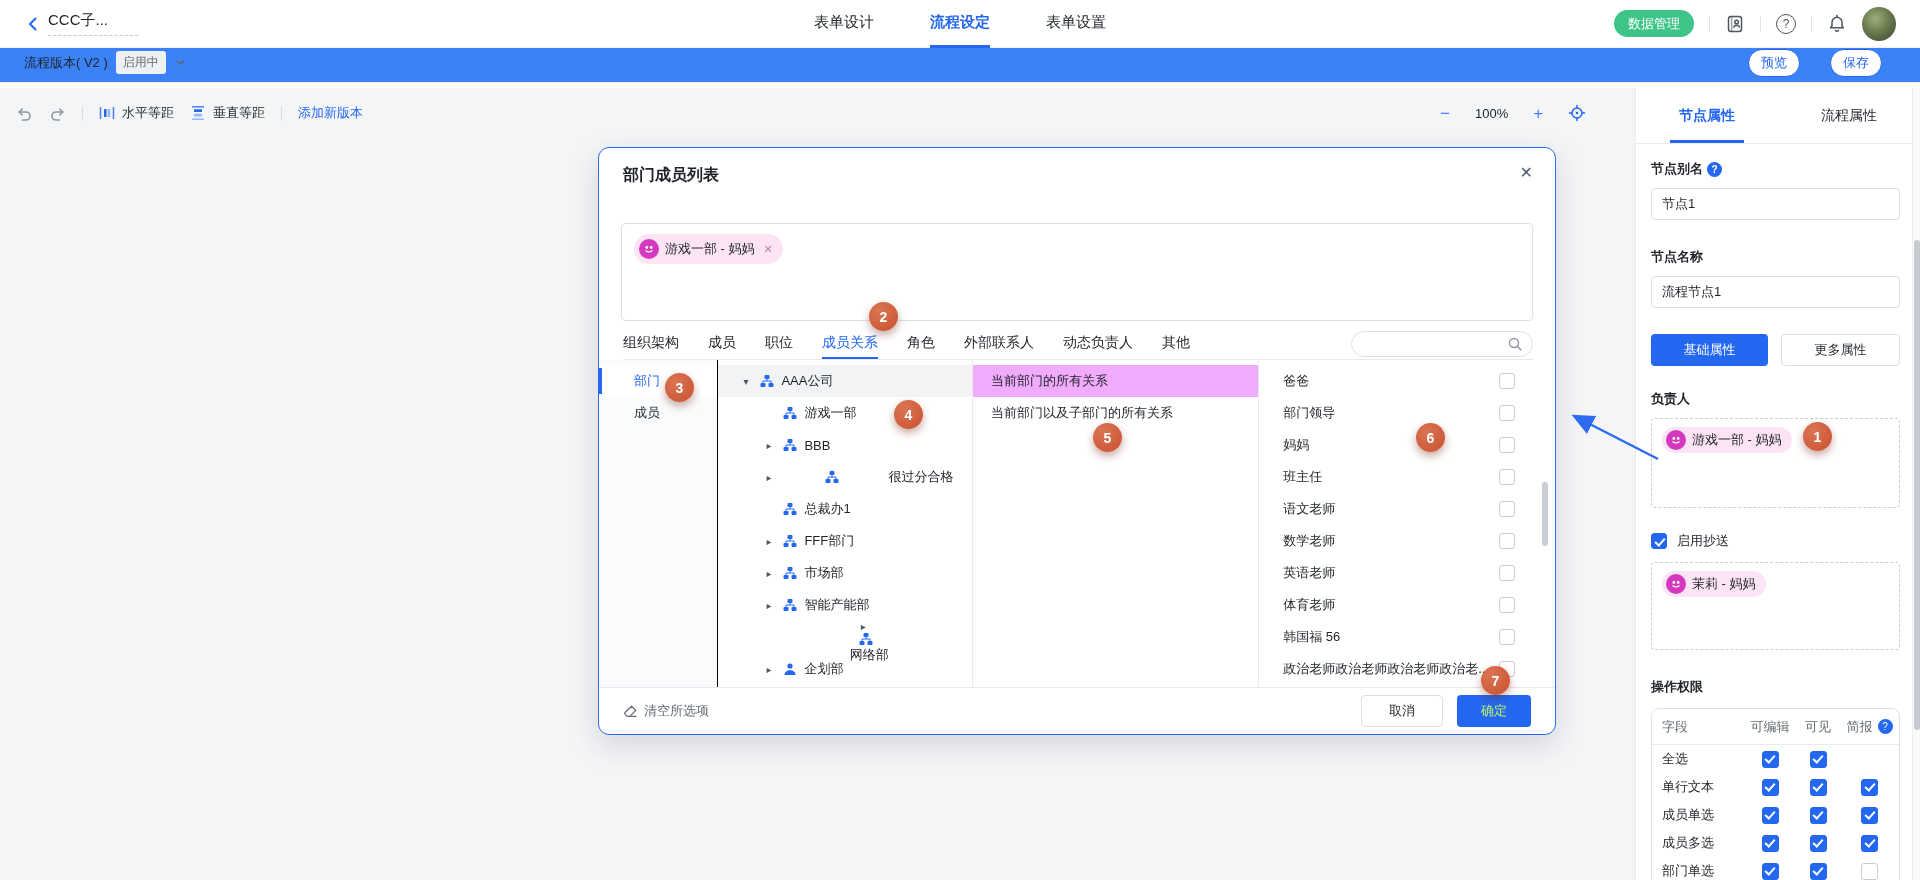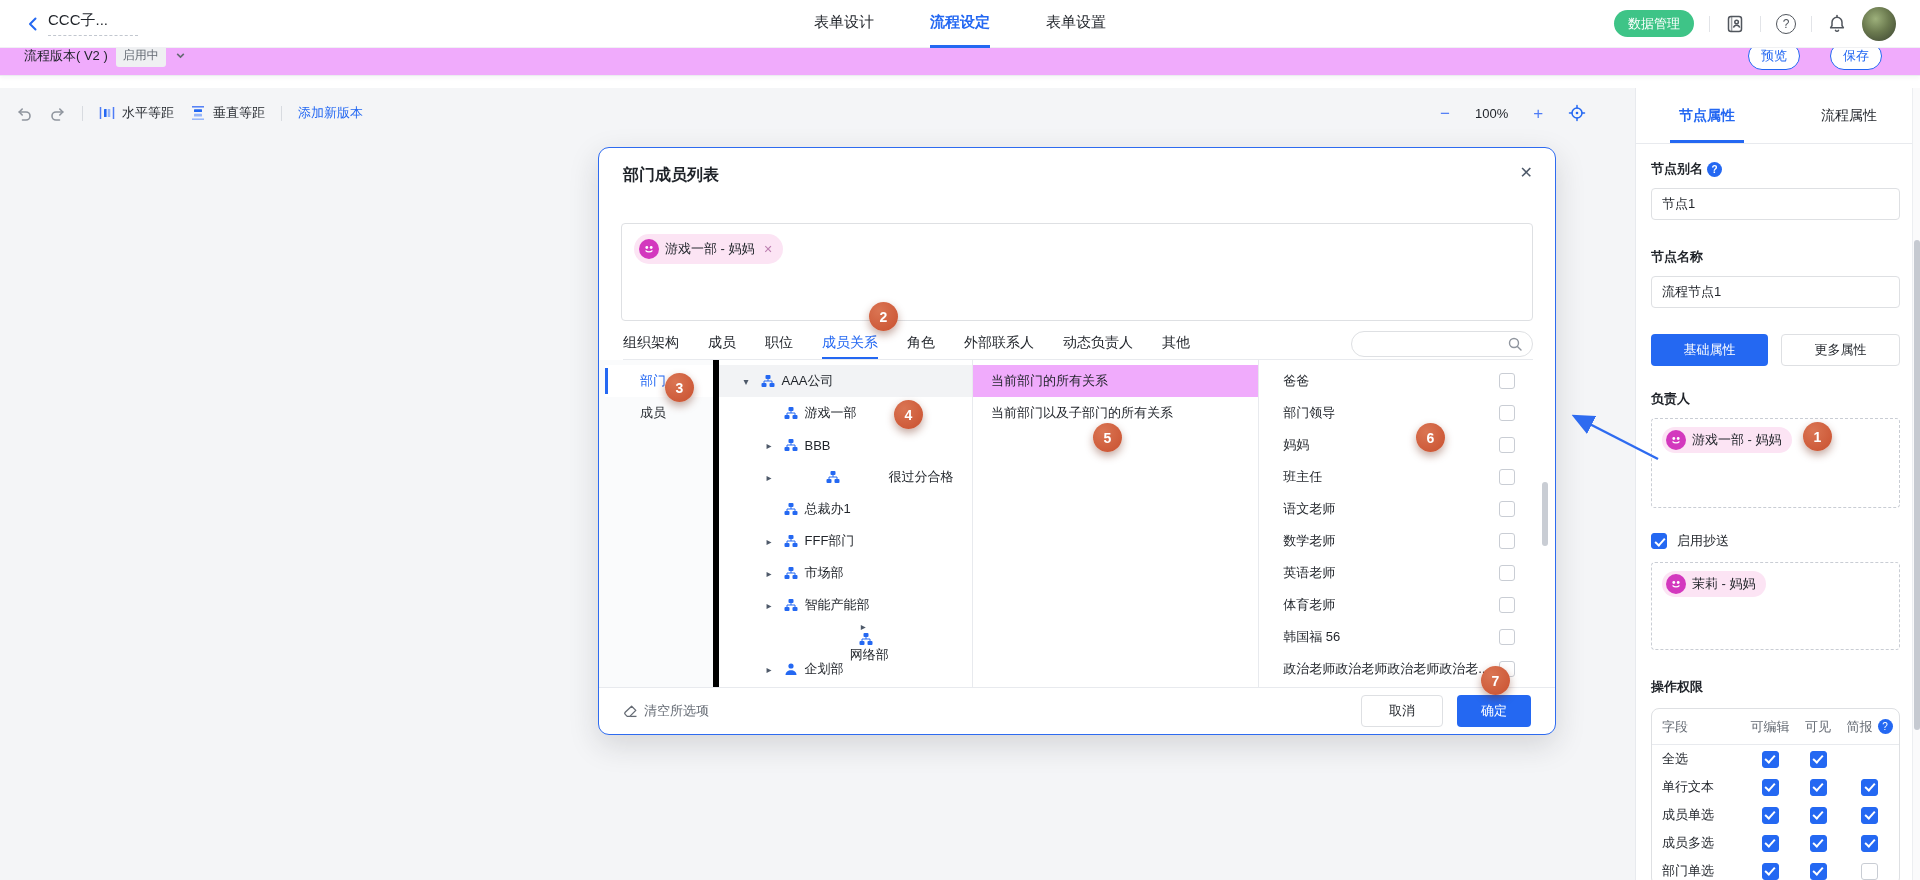--- a/index.html
+++ b/index.html
@@ -16,21 +16,21 @@
   .htab.active { color:#2468F2; border-color:#2468F2; font-weight:600; }
   .tb-right { margin-left:auto; display:flex; align-items:center; gap:15px; }
   .pill-green { height:27px; padding:0 14px; border-radius:14px; background:#3EC487; color:#fff; font-size:13px; border:none; display:flex; align-items:center; cursor:pointer; }
   .vdiv { width:1px; height:16px; background:#E2E4E8; }
   .q-outline { width:20px; height:20px; border-radius:50%; border:1.6px solid #51565D; color:#51565D; font-size:12px; display:flex; align-items:center; justify-content:center; cursor:pointer; }
   .q-outline::before { content:'?'; }
   .iconbtn { display:flex; align-items:center; cursor:pointer; }
   .avatar { width:34px; height:34px; border-radius:50%; background:radial-gradient(circle at 40% 35%, #9DB07B 0%, #6B7A4F 45%, #3A4230 100%); cursor:pointer; }
 
   
-  .versionbar { position:absolute; top:36px; left:0; right:0; height:40px; background:#f0abfc; display:flex; align-items:center; padding:0 24px; border-bottom:1px solid #EBEDF0; box-shadow:0 2px 4px rgba(31,35,41,.04); z-index:55; }
+  .versionbar { position:absolute; top:43px; left:0; right:0; height:40px; background:#3b82f6; display:flex; align-items:center; padding:0 24px; border-bottom:1px solid #EBEDF0; box-shadow:0 2px 4px rgba(31,35,41,.04); z-index:55; }
   .vlabel { font-size:13px; color:#1F2329; }
   .vbadge { margin-left:8px; background:#EFF0F2; color:#646A73; font-size:12px; padding:3px 7px; border-radius:3px; }
   .vcaret { margin-left:9px; display:flex; cursor:pointer; }
   .vbtns { margin-left:auto; margin-right:14px; display:flex; gap:30px; }
   .btn-ghost { width:52px; height:28px; border-radius:14px; border:1px solid #2468F2; color:#2468F2; background:#fff; font-size:13px; cursor:pointer; }
 
   
   .canvas { position:absolute; top:88px; left:0; right:0; bottom:0; background:#F4F5F7; }
   .ctoolbar { position:absolute; top:16px; left:16px; display:flex; align-items:center; gap:16px; }
   .tgroup { display:flex; align-items:center; gap:7px; font-size:13px; color:#1F2329; cursor:pointer; }
@@ -50,21 +50,21 @@
   .ptag { display:inline-flex; align-items:center; gap:6px; height:30px; padding:0 10px 0 5px; background:#FCE4F4; border-radius:15px; font-size:13px; color:#1F2329; }
   .pav { width:20px; height:20px; border-radius:50%; background:#D338BE; display:flex; align-items:center; justify-content:center; flex:none; }
   .tagx { font-size:11px; color:#BD7FB0; margin-left:3px; cursor:pointer; }
   .tagx::before { content:'✕'; }
   .mtabs { position:absolute; left:24px; right:22px; top:181px; height:31px; display:flex; align-items:center; gap:29px; border-bottom:1px solid #E8EAEE; }
   .mtab { font-size:14px; color:#1F2329; height:100%; display:flex; align-items:center; border-bottom:2px solid transparent; cursor:pointer; white-space:nowrap; }
   .mtab.active { color:#2468F2; border-color:#2468F2; }
   .msearch { margin-left:auto; width:182px; height:26px; border:1px solid #DEE0E3; border-radius:14px; display:flex; align-items:center; padding:0 10px; }
   .msearch input { flex:1; border:none; outline:none; font-size:13px; min-width:0; font-family:inherit; }
   .mlists { position:absolute; top:212px; bottom:47px; left:0; right:0; display:flex; overflow:hidden; }
-  .colA { width:121px; background:#FAFBFC; border-right:6px solid #000000; padding-top:5px;padding-left:6px; }
+  .colA { width:121px; background:#FAFBFC; border-right:1px solid #000000; padding-top:5px; }
   .lnav { height:32px; display:flex; align-items:center; padding-left:35px; font-size:13px; color:#1F2329; position:relative; cursor:pointer; }
   .lnav.active { color:#2468F2; background:#fff; }
   .lnav.active::before { content:''; position:absolute; left:0; top:3px; bottom:3px; width:3px; background:#2468F2; }
   .colB { width:258px; border-right:1px solid #E8EAEE; padding-top:5px; overflow:hidden; }
   .trow { height:32px; display:flex; align-items:center; font-size:13px; color:#1F2329; cursor:pointer; white-space:nowrap; }
   .trow.hl { background:#F2F3F5; }
   .caret { width:17px; font-size:10px; color:#4E5969; flex:none; cursor:pointer; }
   .caret.down::before { content:'▾'; }
   .caret.right::before { content:'▸'; }
   .ticon { width:21px; flex:none; display:flex; align-items:center; }
@@ -74,21 +74,21 @@
   .colD { flex:1; padding-top:5px; position:relative; }
   .mrow { height:32px; display:flex; align-items:center; padding:0 40px 0 24px; font-size:13px; cursor:pointer; }
   .mlabel { flex:1; white-space:nowrap; overflow:hidden; text-overflow:ellipsis; margin-right:10px; }
   .dscroll { position:absolute; right:7px; top:122px; width:6px; height:64px; background:#C9CDD4; border-radius:3px; cursor:pointer; }
   .cb { width:16px; height:16px; border:1px solid #C9CDD4; border-radius:3px; background:#fff; position:relative; flex:none; cursor:pointer; }
   .cb.checked { background:#2468F2; border-color:#2468F2; }
   .cb.checked::after { content:''; position:absolute; left:4.5px; top:1.5px; width:4px; height:8px; border:solid #fff; border-width:0 2px 2px 0; transform:rotate(42deg); }
   .mfooter { position:absolute; left:0; right:0; bottom:0; height:47px; border-top:1px solid #E8EAEE; display:flex; align-items:center; padding:0 24px; }
   .clearsel { display:flex; align-items:center; gap:6px; color:#646A73; font-size:13px; cursor:pointer; }
   .btn-cancel { margin-left:auto; width:82px; height:32px; border:1px solid #DEE0E3; background:#fff; border-radius:4px; font-size:13px; color:#1F2329; cursor:pointer; }
-  .btn-confirm { margin-left:14px; width:74px; height:32px; border:none; background:#2468F2; border-radius:4px; font-size:13px; color:#ffffff; cursor:pointer; }
+  .btn-confirm { margin-left:14px; width:74px; height:32px; border:none; background:#2468F2; border-radius:4px; font-size:13px; color:#bef264; cursor:pointer; }
 
   
   .sidebar { position:absolute; left:1635px; top:88px; width:285px; bottom:0; background:#fff; border-left:1px solid #E8EAEE; z-index:10; }
   .stabs { height:56px; display:flex; border-bottom:1px solid #E8EAEE; }
   .stab { flex:1; display:flex; align-items:center; justify-content:center; font-size:14px; color:#1F2329; position:relative; cursor:pointer; }
   .stab.active { color:#2468F2; font-weight:600; }
   .stab.active::after { content:''; position:absolute; left:50%; transform:translateX(-50%); bottom:0; width:74px; height:3px; background:#2468F2; }
   .scontent { padding:16px 20px 0 15px; }
   .slabel { font-size:13px; font-weight:700; color:#1F2329; display:flex; align-items:center; gap:4px; }
   .slabel.mt { margin-top:28px; }

